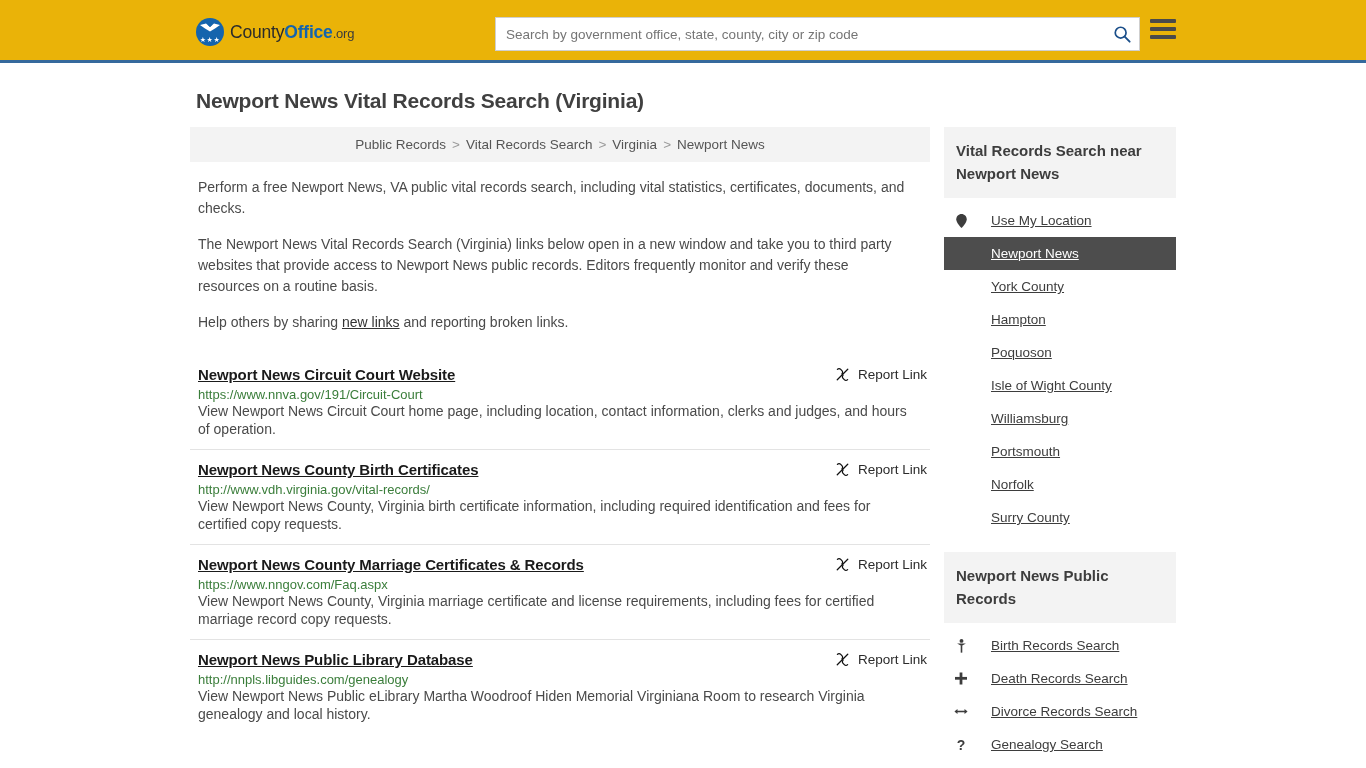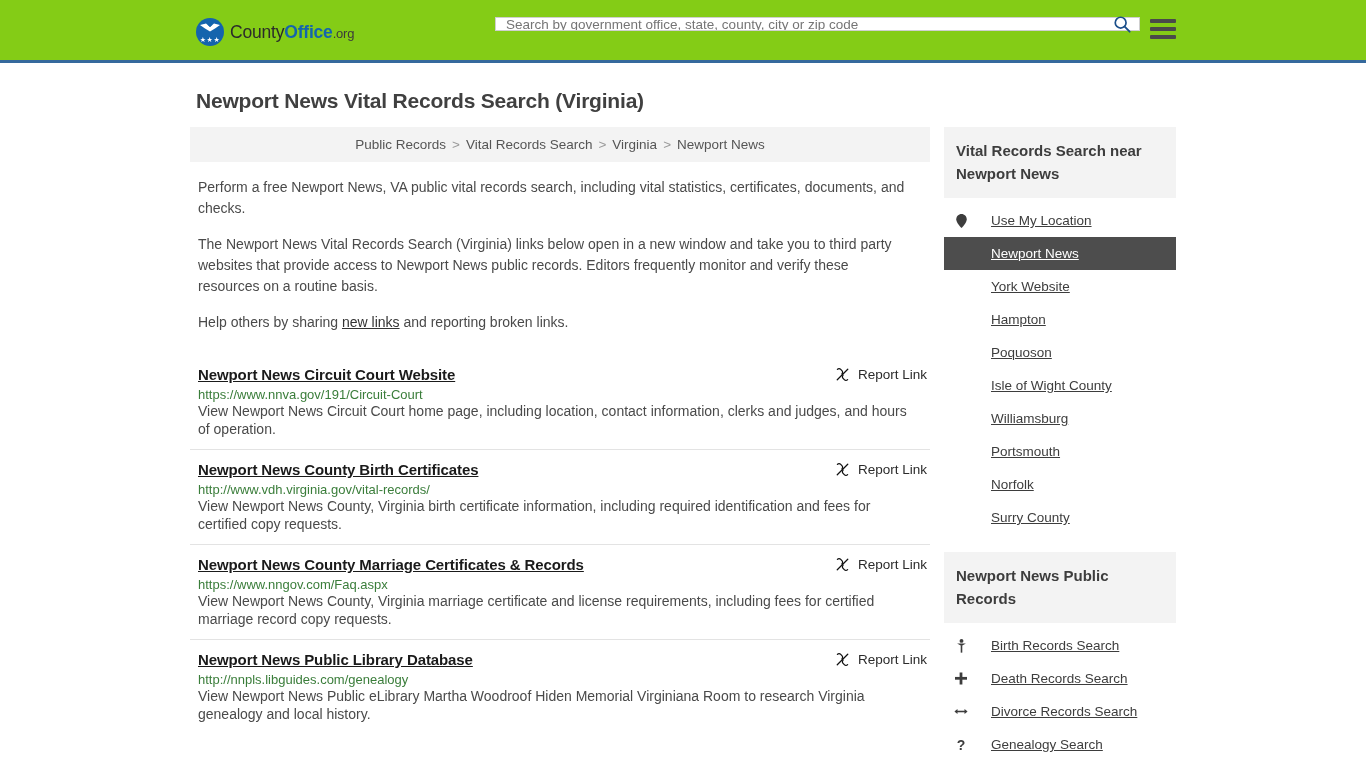--- a/index.html
+++ b/index.html
@@ -8,21 +8,21 @@
     margin: 0; padding: 0;
     width: 1366px; height: 768px;
     overflow: hidden;
     background: #ffffff;
     font-family: "Liberation Sans", sans-serif;
   }
 
   
   .site-header {
     height: 63px;
-    background: #84cc16;
+    background: #eab308;
     border-bottom: 3px solid #35699c;
     display: flex;
     align-items: center;
     position: relative;
   }
   .logo-wrap {
     display: flex;
     align-items: center;
     position: absolute;
     left: 196px;
@@ -58,21 +58,21 @@
     white-space: nowrap;
   }
   .logo-text .b { color: #1464ad; font-weight: bold; }
   .logo-text .org { font-size: 13px; color: #3b3b3b; }
 
   .search-wrap {
     position: absolute;
     left: 495px;
     top: 17px;
     width: 645px;
-    height: 14px;
+    height: 34px;
     background: #ffffff;
     border: 1px solid #cfcfcf;
     display: flex;
     align-items: center;
   }
   .search-input {
     flex: 1 1 auto;
     border: 0;
     outline: 0;
     background: transparent;
@@ -353,21 +353,21 @@
                 </svg>
               </span>
               <span class="label">Use My Location</span>
             </div>
             <div class="side-item active">
               <span class="side-ico"></span>
               <span class="label">Newport News</span>
             </div>
             <div class="side-item">
               <span class="side-ico"></span>
-              <span class="label">York Website</span>
+              <span class="label">York County</span>
             </div>
             <div class="side-item">
               <span class="side-ico"></span>
               <span class="label">Hampton</span>
             </div>
             <div class="side-item">
               <span class="side-ico"></span>
               <span class="label">Poquoson</span>
             </div>
             <div class="side-item">

